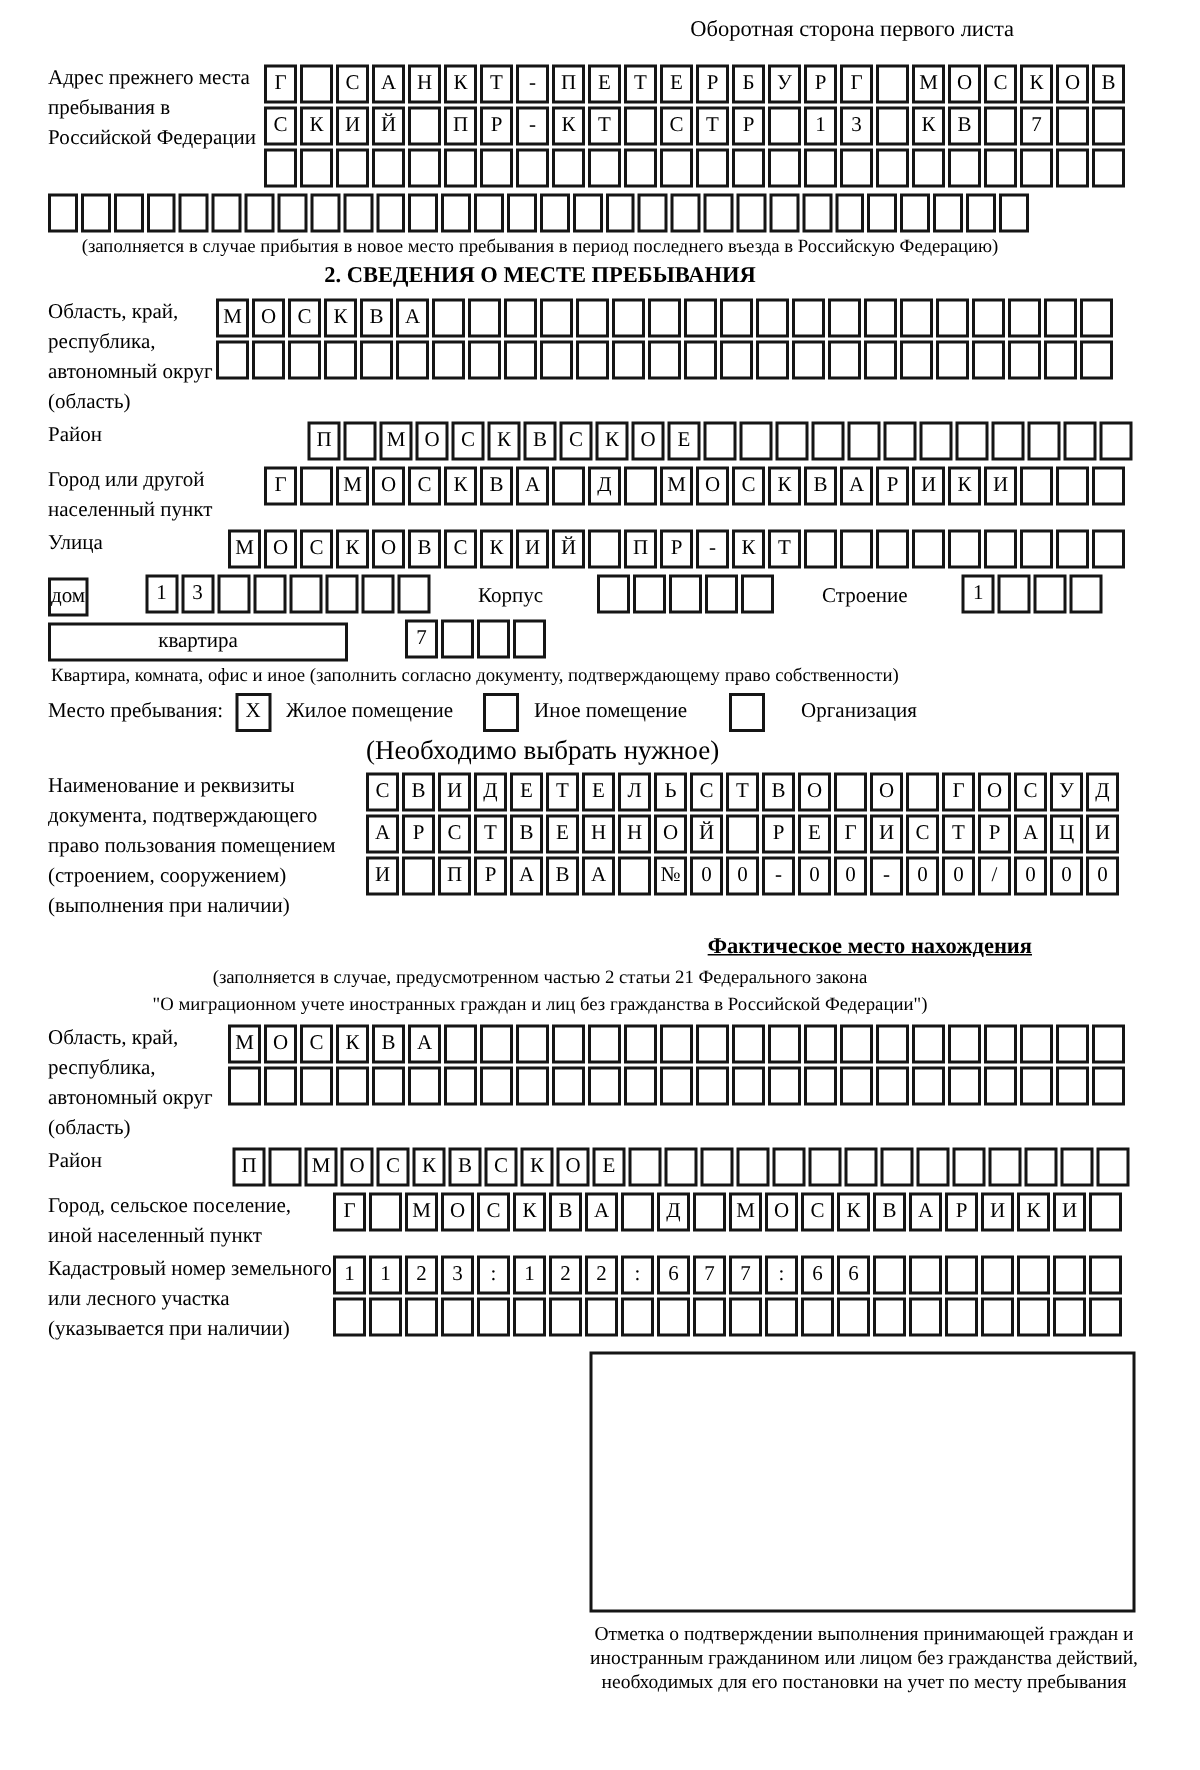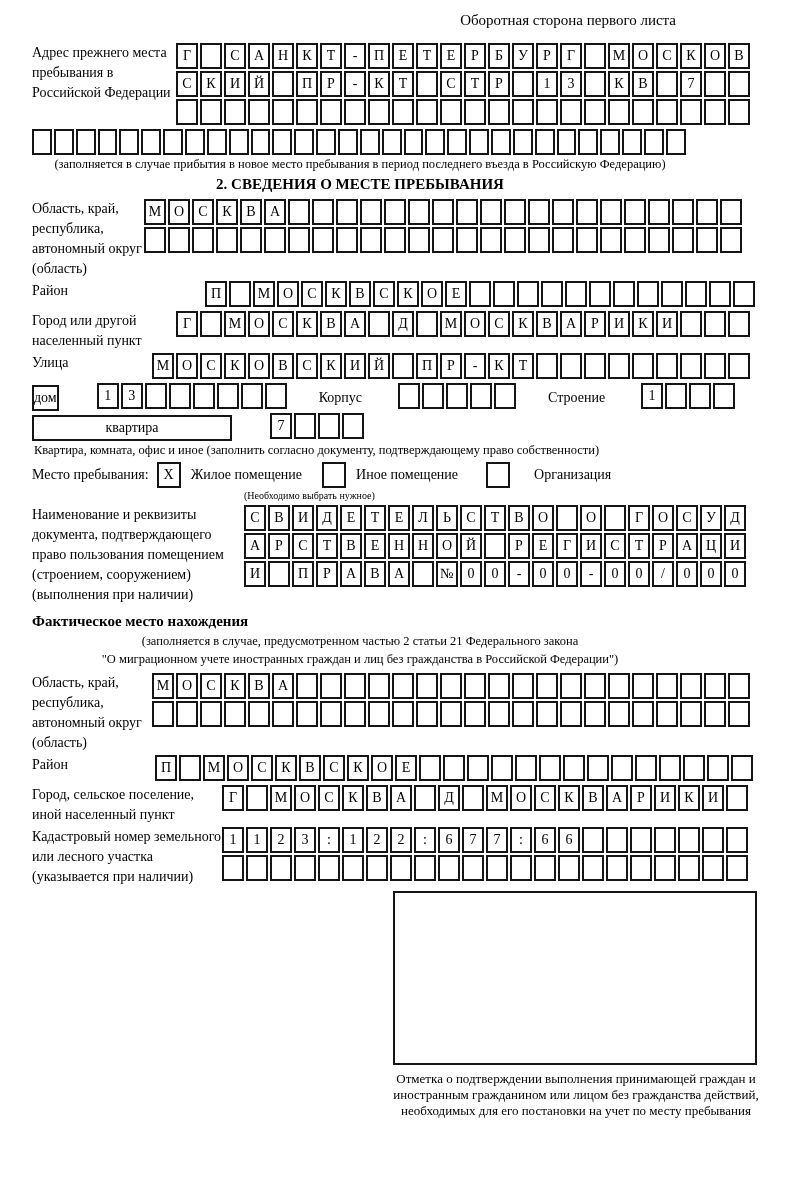--- a/index.html
+++ b/index.html
@@ -10,31 +10,31 @@
   .header-note{text-align:right;font-size:15px;padding:12px 12px 0 0;}
   .field{display:flex;align-items:flex-start;margin-bottom:2px;}
   .flabel{font-size:14px;line-height:20px;flex-shrink:0;}
   .rows{display:block;}
   .boxrow{display:flex;margin-bottom:2px;}
   .cbox{display:inline-block;box-sizing:content-box;width:18px;height:22px;
         border:2px solid #151515;margin-right:2px;text-align:center;
         font-size:14px;line-height:22px;background:#fff;}
   .center-note{text-align:center;font-size:12.5px;margin:1px 0 3px 0;}
   .sec-title{text-align:center;font-weight:bold;font-size:15px;margin:4px 0 6px 0;}
-  .sub-title{text-align:left;font-weight:bold;font-size:15px;margin:8px 0 4px 0;}
+  .sub-title{text-align:right;font-weight:bold;font-size:15px;margin:8px 0 4px 0;text-decoration:underline;}
   .house-row{display:flex;align-items:flex-end;margin-bottom:2px;gap:30px;}
   .typebox{box-sizing:content-box;height:22px;border:2px solid #151515;
            text-align:center;font-size:14px;line-height:22px;margin-right:8px;}
   .inline-label{font-size:14px;line-height:26px;margin:0 6px 0 0;white-space:nowrap;}
   .left-note{font-size:12.5px;margin:0 0 4px 2px;}
   .stay-row{display:flex;align-items:center;margin:4px 0 2px 0;font-size:14px;}
   .chk{display:inline-block;box-sizing:content-box;width:20px;height:22px;
        border:2px solid #151515;text-align:center;font-size:14px;line-height:22px;
        margin:0 10px 0 8px;}
-  .choose-note{font-size:10px;margin:0 0 4px 212px;}
+  .choose-note{font-size:18px;margin:0 0 4px 212px;}
   .stamp-box{box-sizing:border-box;width:364px;height:174px;border:2px solid #151515;
              margin:4px 0 6px 361px;background:#fff;}
   .stamp-note{width:408px;margin-left:340px;text-align:center;font-size:13px;line-height:16px;}
 </style>
 </head>
 <body>
 
 <div class="page">
 
   <div class="header-note">Оборотная сторона первого листа</div>

